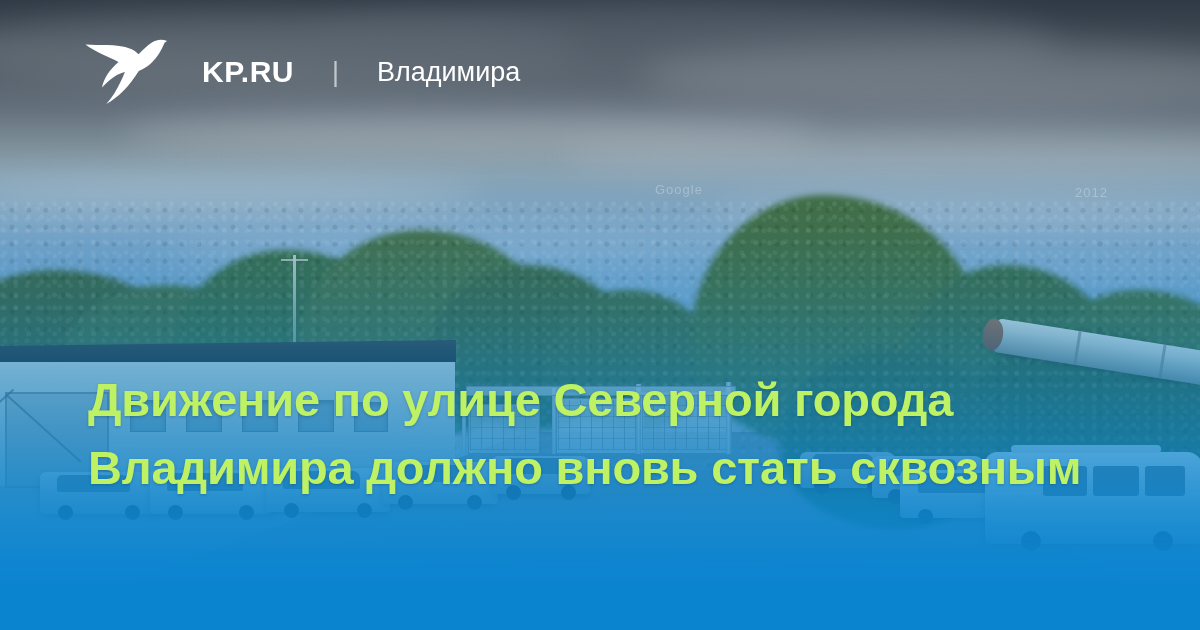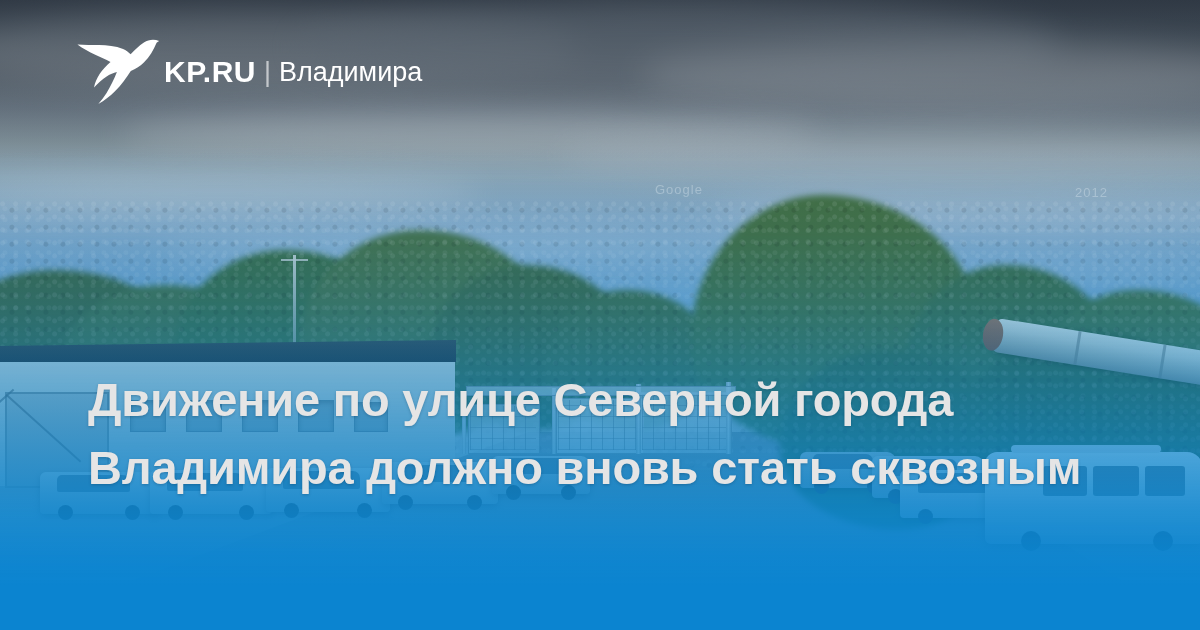--- a/index.html
+++ b/index.html
@@ -267,24 +267,24 @@
   .top-shade {
     position: absolute;
     left:0; right:0; top:0; height: 160px;
     background: linear-gradient(180deg, rgba(20,30,42,.30), rgba(20,30,42,0));
     pointer-events: none;
   }
 
   
   .header {
     position: absolute;
-    left: 76px; top: 38px;
+    left: 84px; top: 38px;
     display: flex;
     align-items: center;
-    gap: 4px;
+    gap: 34px;
     z-index: 6;
   }
   .logo-bird { width: 84px; height: 68px; display: block; }
   .brand {
     color: #ffffff;
     font-size: 30px;
     font-weight: bold;
     letter-spacing: .5px;
     white-space: nowrap;
   }
@@ -301,21 +301,21 @@
     white-space: nowrap;
   }
 
   
   .headline {
     position: absolute;
     left: 88px;
     top: 366px;
     width: 1000px;
     z-index: 6;
-    color: #e5e5e5;
+    color: #bef264;
     font-size: 47px;
     font-weight: bold;
     line-height: 68px;
     letter-spacing: -0.2px;
     text-shadow: 0 1px 3px rgba(0,40,70,.28);
   }
 </style>
 </head>
 <body>
 

